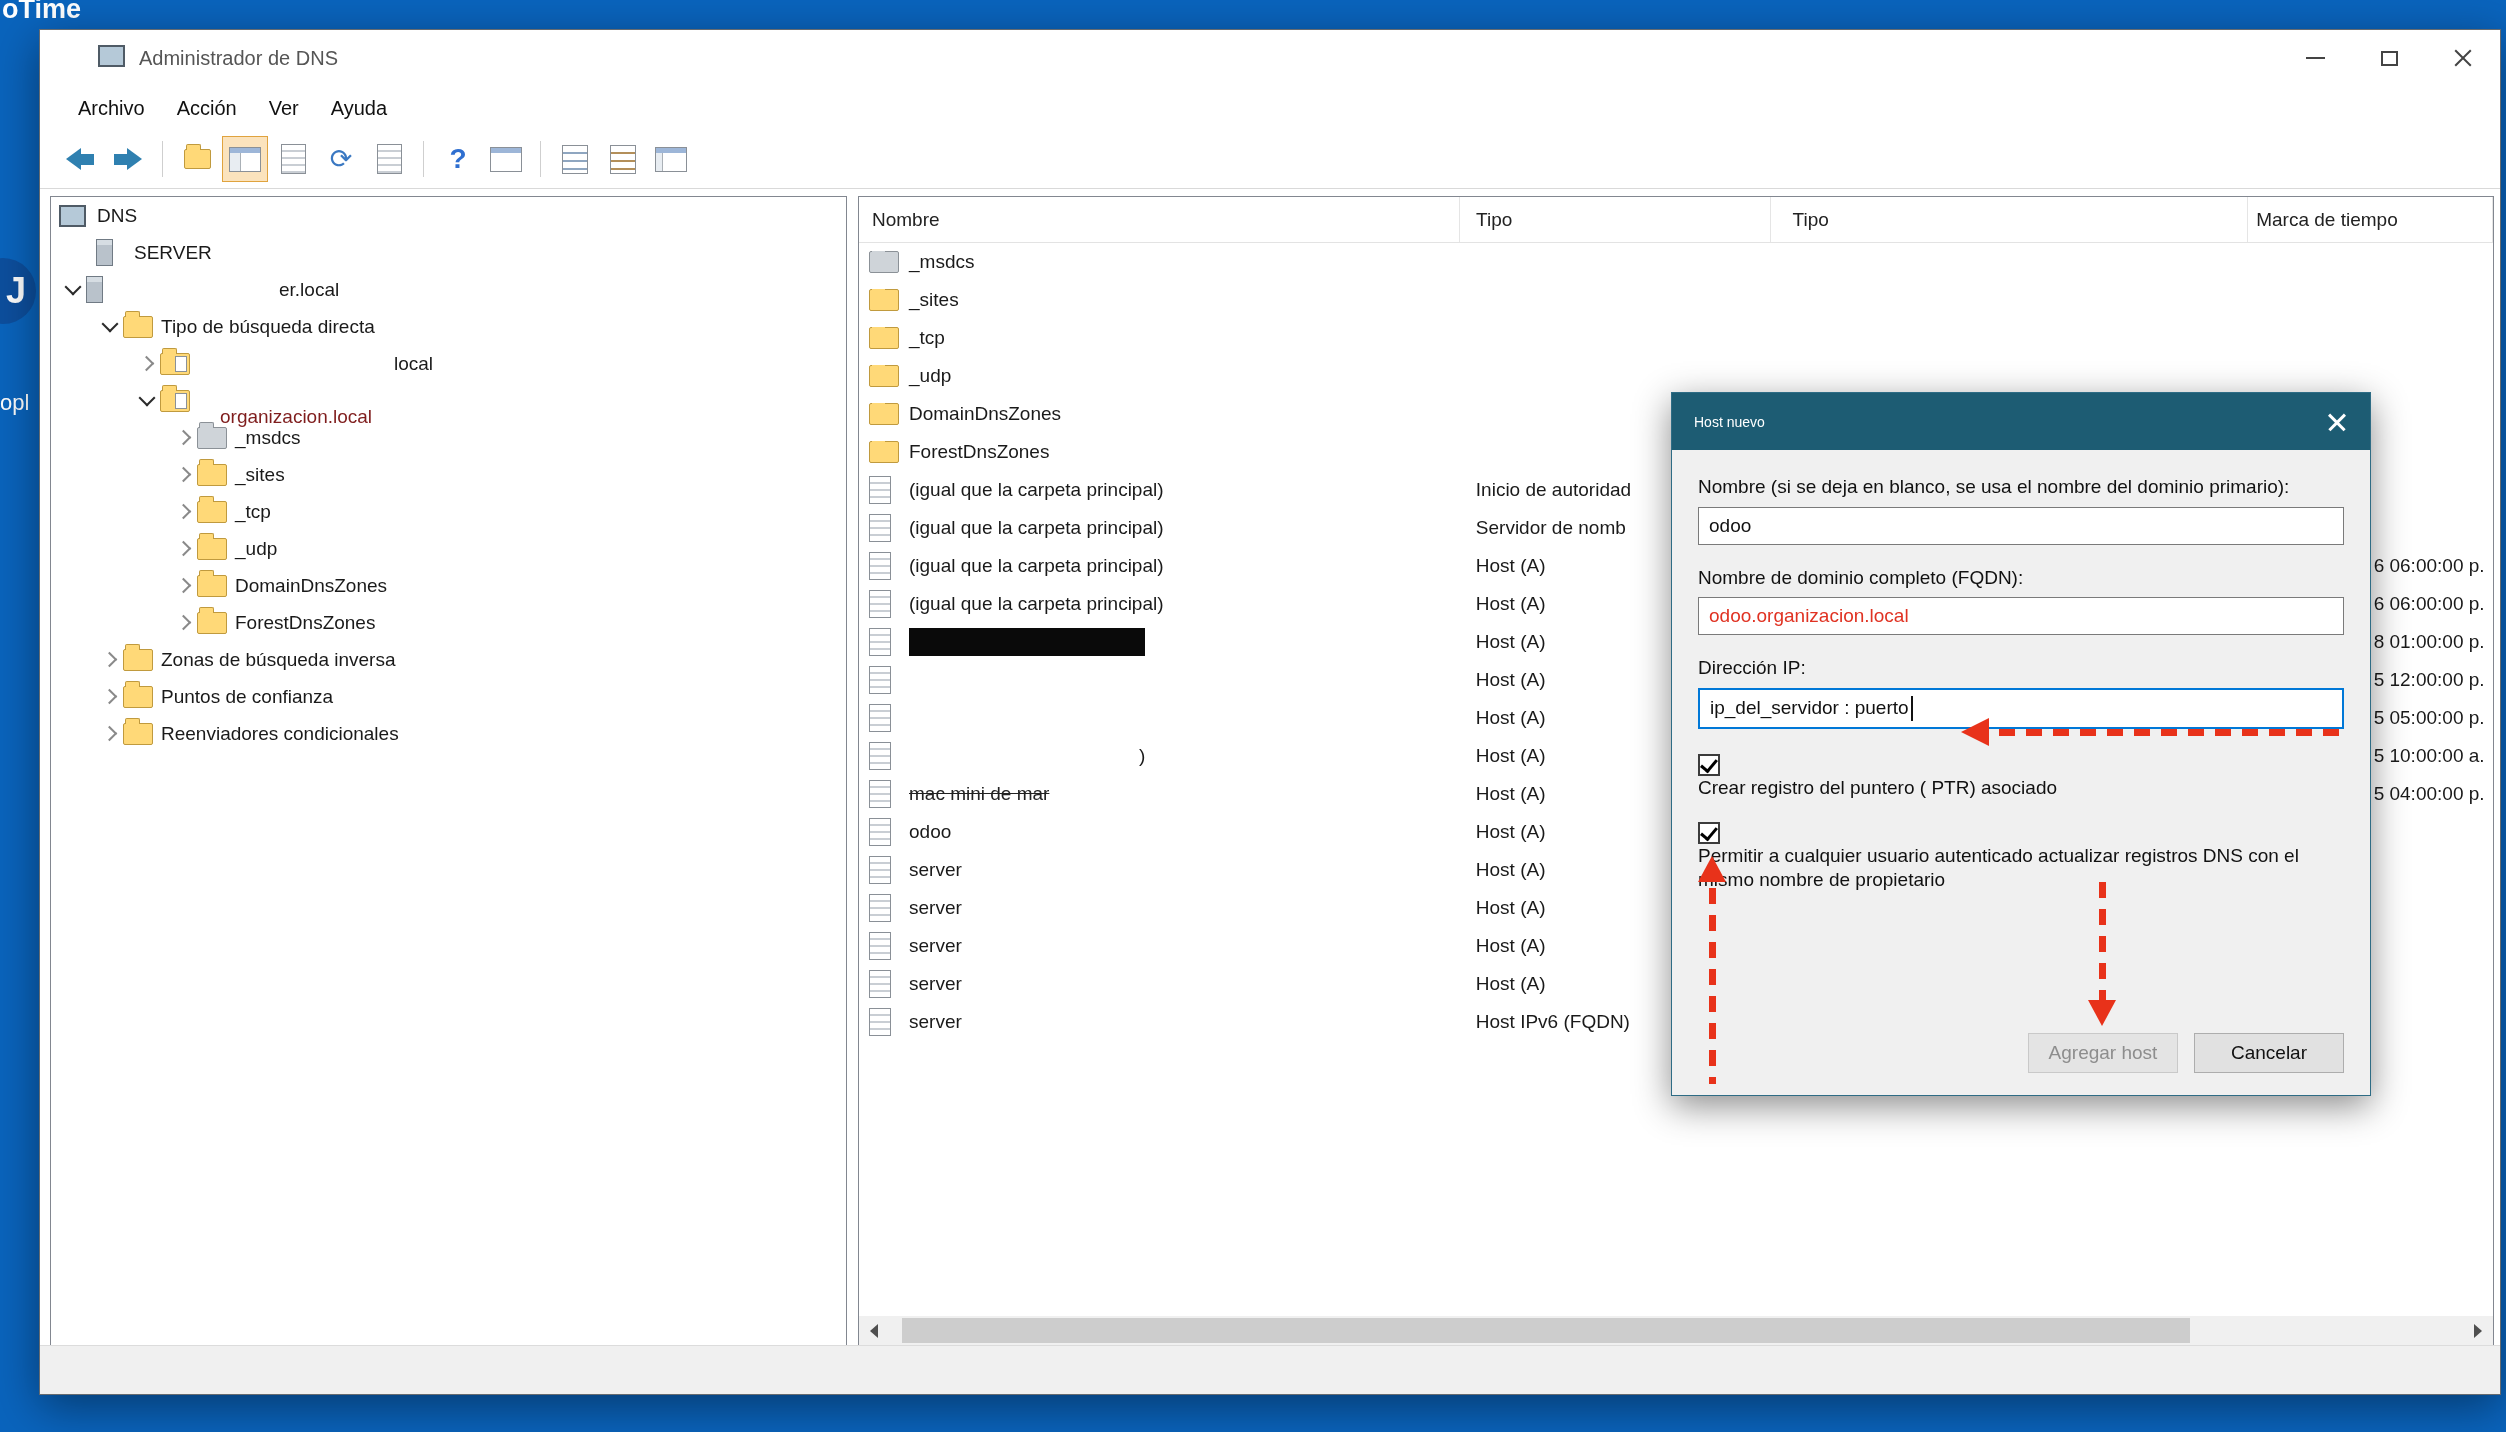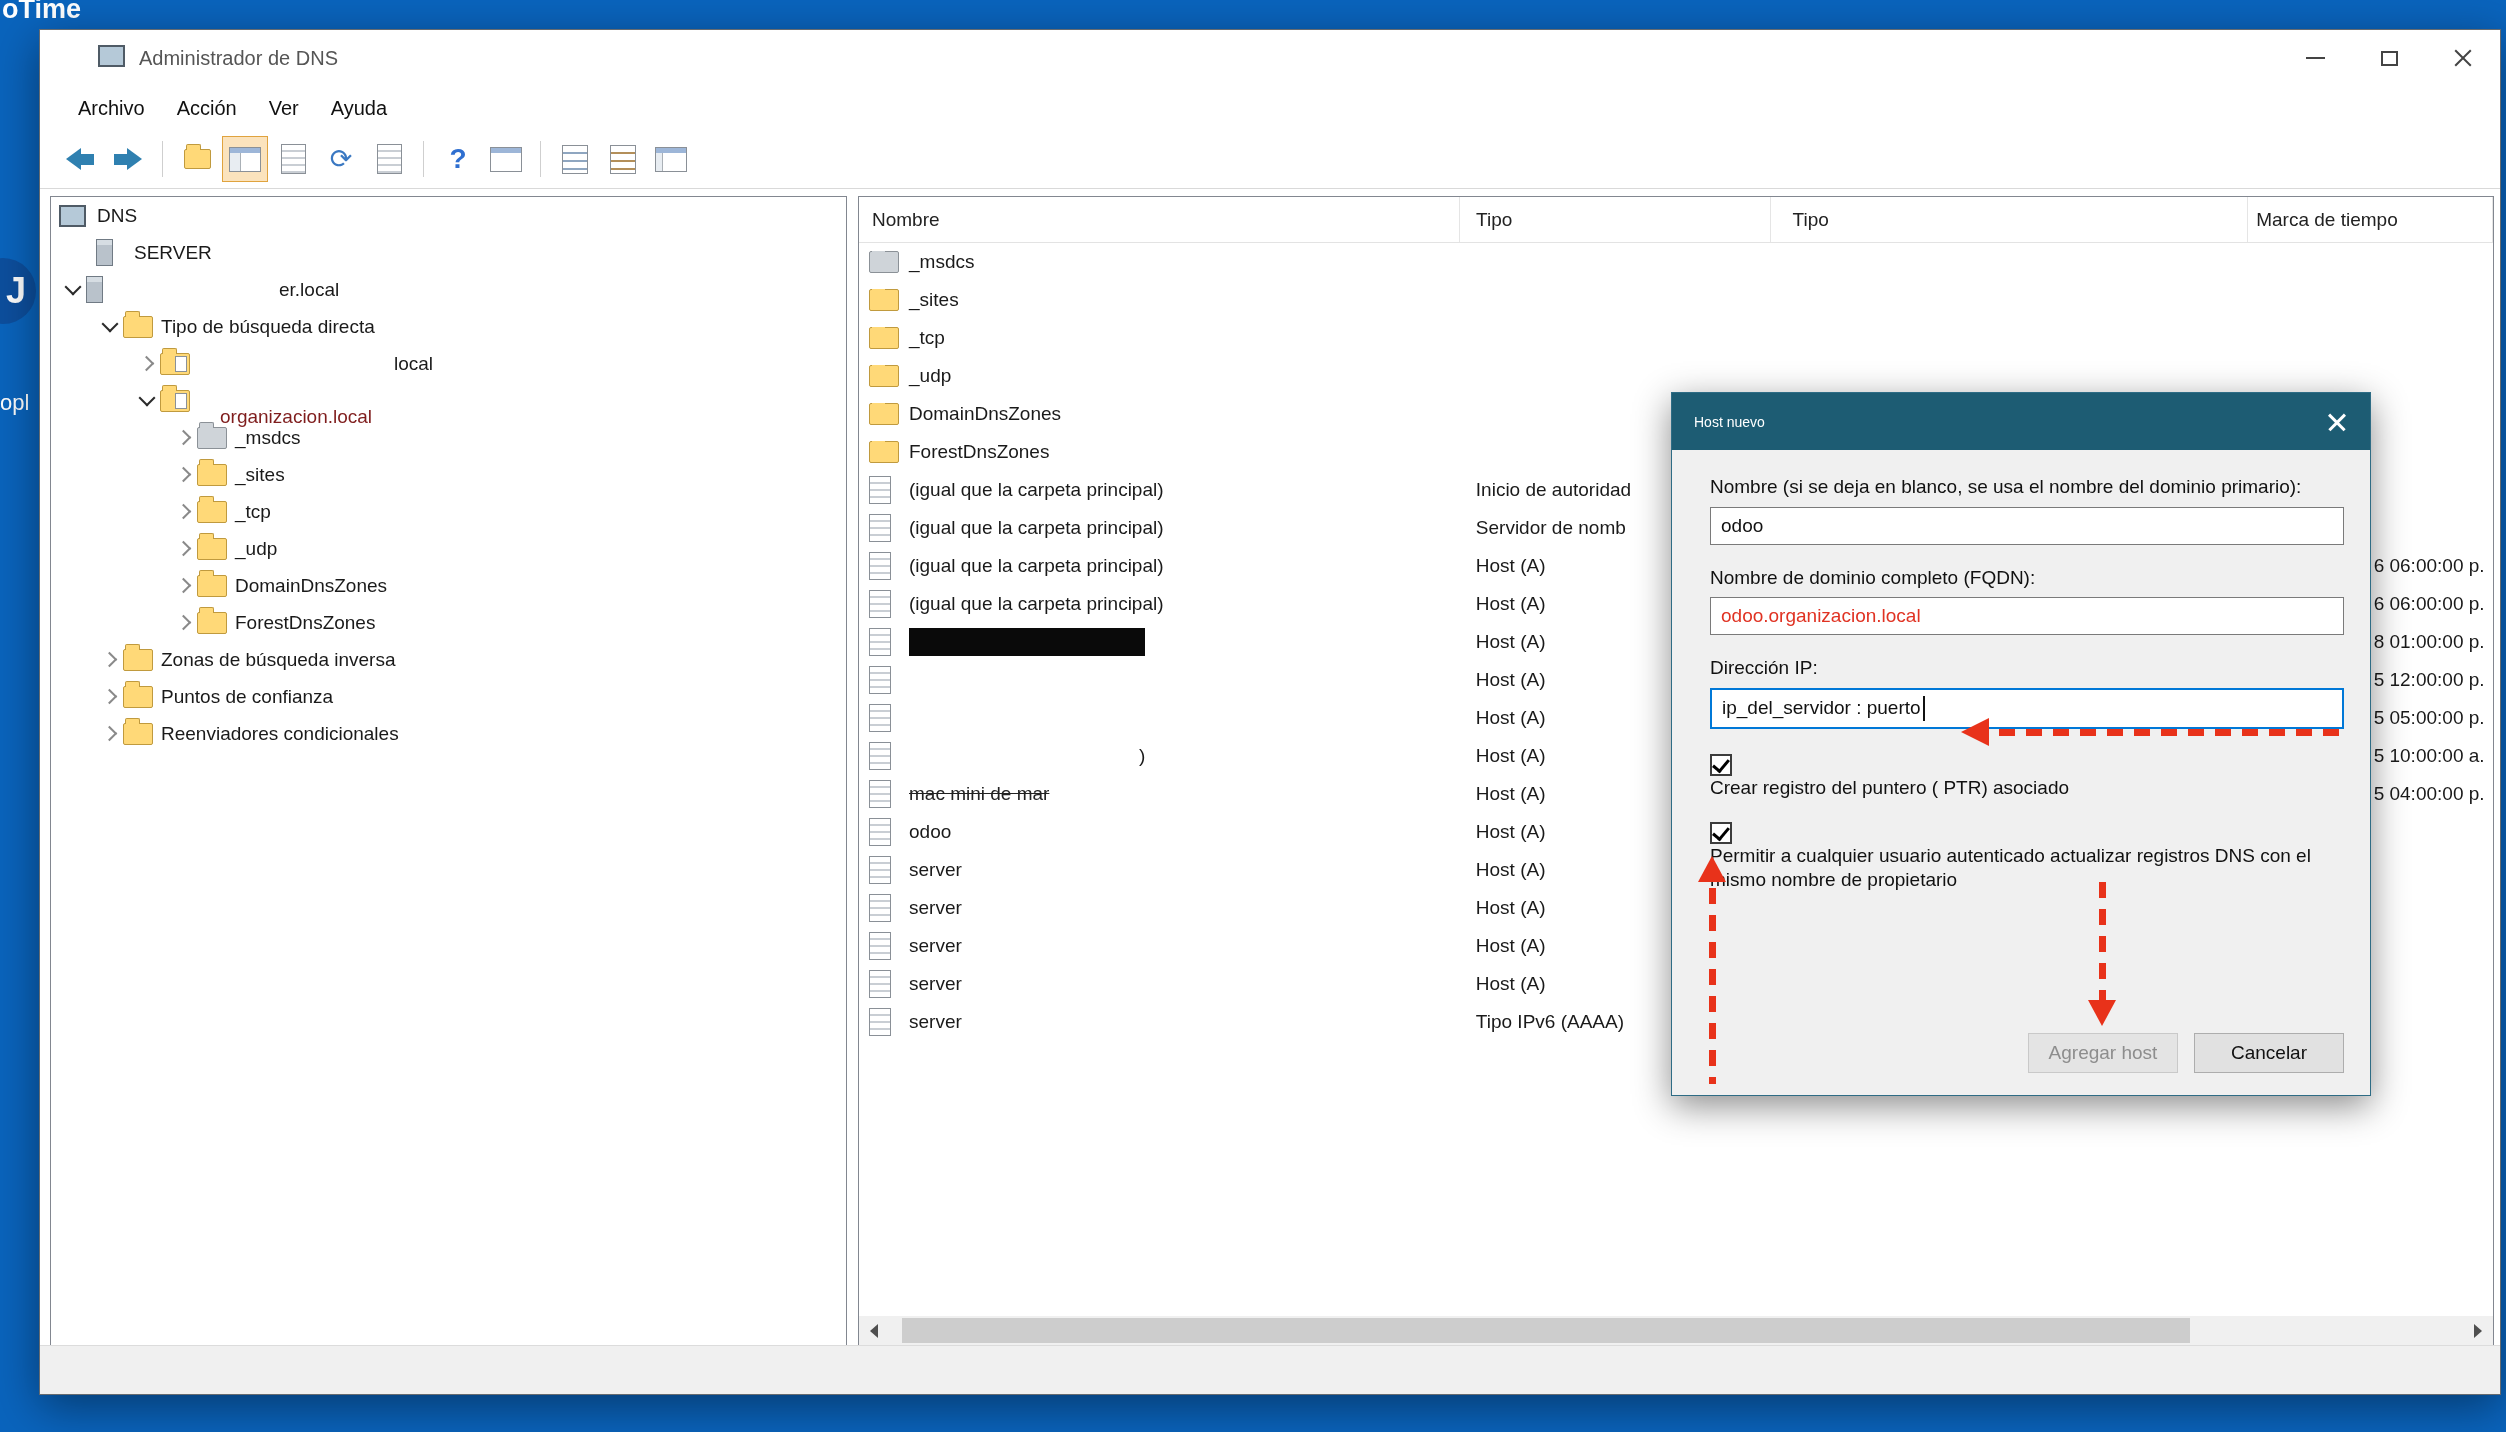--- a/index.html
+++ b/index.html
@@ -106,21 +106,21 @@
   .sright{width:0;height:0;border:7px solid transparent;border-left:8px solid #4f4f4f;border-right:none;}
   .sthumb{position:absolute;left:43px;top:2px;bottom:2px;width:1288px;background:#cdcdcd;}
 
   .statusbar{position:absolute;left:0;right:0;bottom:0;height:48px;background:#f0f0f0;border-top:1px solid #dcdcdc;}
 
   
   .dialog{position:absolute;left:1671px;top:392px;width:700px;height:704px;background:#f0f0f0;
           border:1px solid #2e6c85;box-shadow:0 10px 34px rgba(0,0,0,.45);z-index:40;box-sizing:border-box;}
   .dtitle{height:57px;background:#1d5c73;color:#fff;display:flex;align-items:center;padding-left:22px;font-size:14px;}
   .dclose{margin-left:auto;width:66px;height:57px;display:flex;align-items:center;justify-content:center;}
-  .dbody{padding:24px 26px 0 38px;font-size:19px;color:#111;}
+  .dbody{padding:24px 26px 0 26px;font-size:19px;color:#111;}
   .dlabel{line-height:1.35;} .mt20{margin-top:20px;}
   .dinput{height:38px;background:#fff;border:1px solid #7a7a7a;display:flex;align-items:center;
           padding:0 10px;font-size:19px;margin-top:7px;box-sizing:border-box;}
   .dinput.focus{border:2px solid #0078d7;height:41px;}
   .red-text{color:#e03222;}
   .caret{width:2px;height:25px;background:#111;margin-left:2px;}
   .cbrow{display:flex;margin-top:24px;align-items:flex-start;flex-direction:column;}
   .cb{flex:none;width:22px;height:22px;border:2px solid #3c3c3c;background:#fff;position:relative;margin-right:12px;
       box-sizing:border-box;margin-top:1px;}
   .cb::after{content:"";position:absolute;left:4px;top:0;width:7px;height:13px;border-right:3px solid #000;
@@ -599,21 +599,21 @@
               <div class="ldatos"></div>
               <div class="lmarca"></div>
             </div>
             <div class="lrow">
               <div class="lname">
                 <span class="licon">
                   <span class="icr"></span>
                 </span>
                 <span>server</span>
               </div>
-              <div class="ltipo">Tipo IPv6 (AAAA)</div>
+              <div class="ltipo">Host IPv6 (FQDN)</div>
               <div class="ldatos"></div>
               <div class="lmarca"></div>
             </div>
           </div>
         <div class="hscroll">
           <span class="sbtn l">
               <i class="sleft"></i>
             </span>
           <span class="sthumb"></span>
           <span class="sbtn r">

